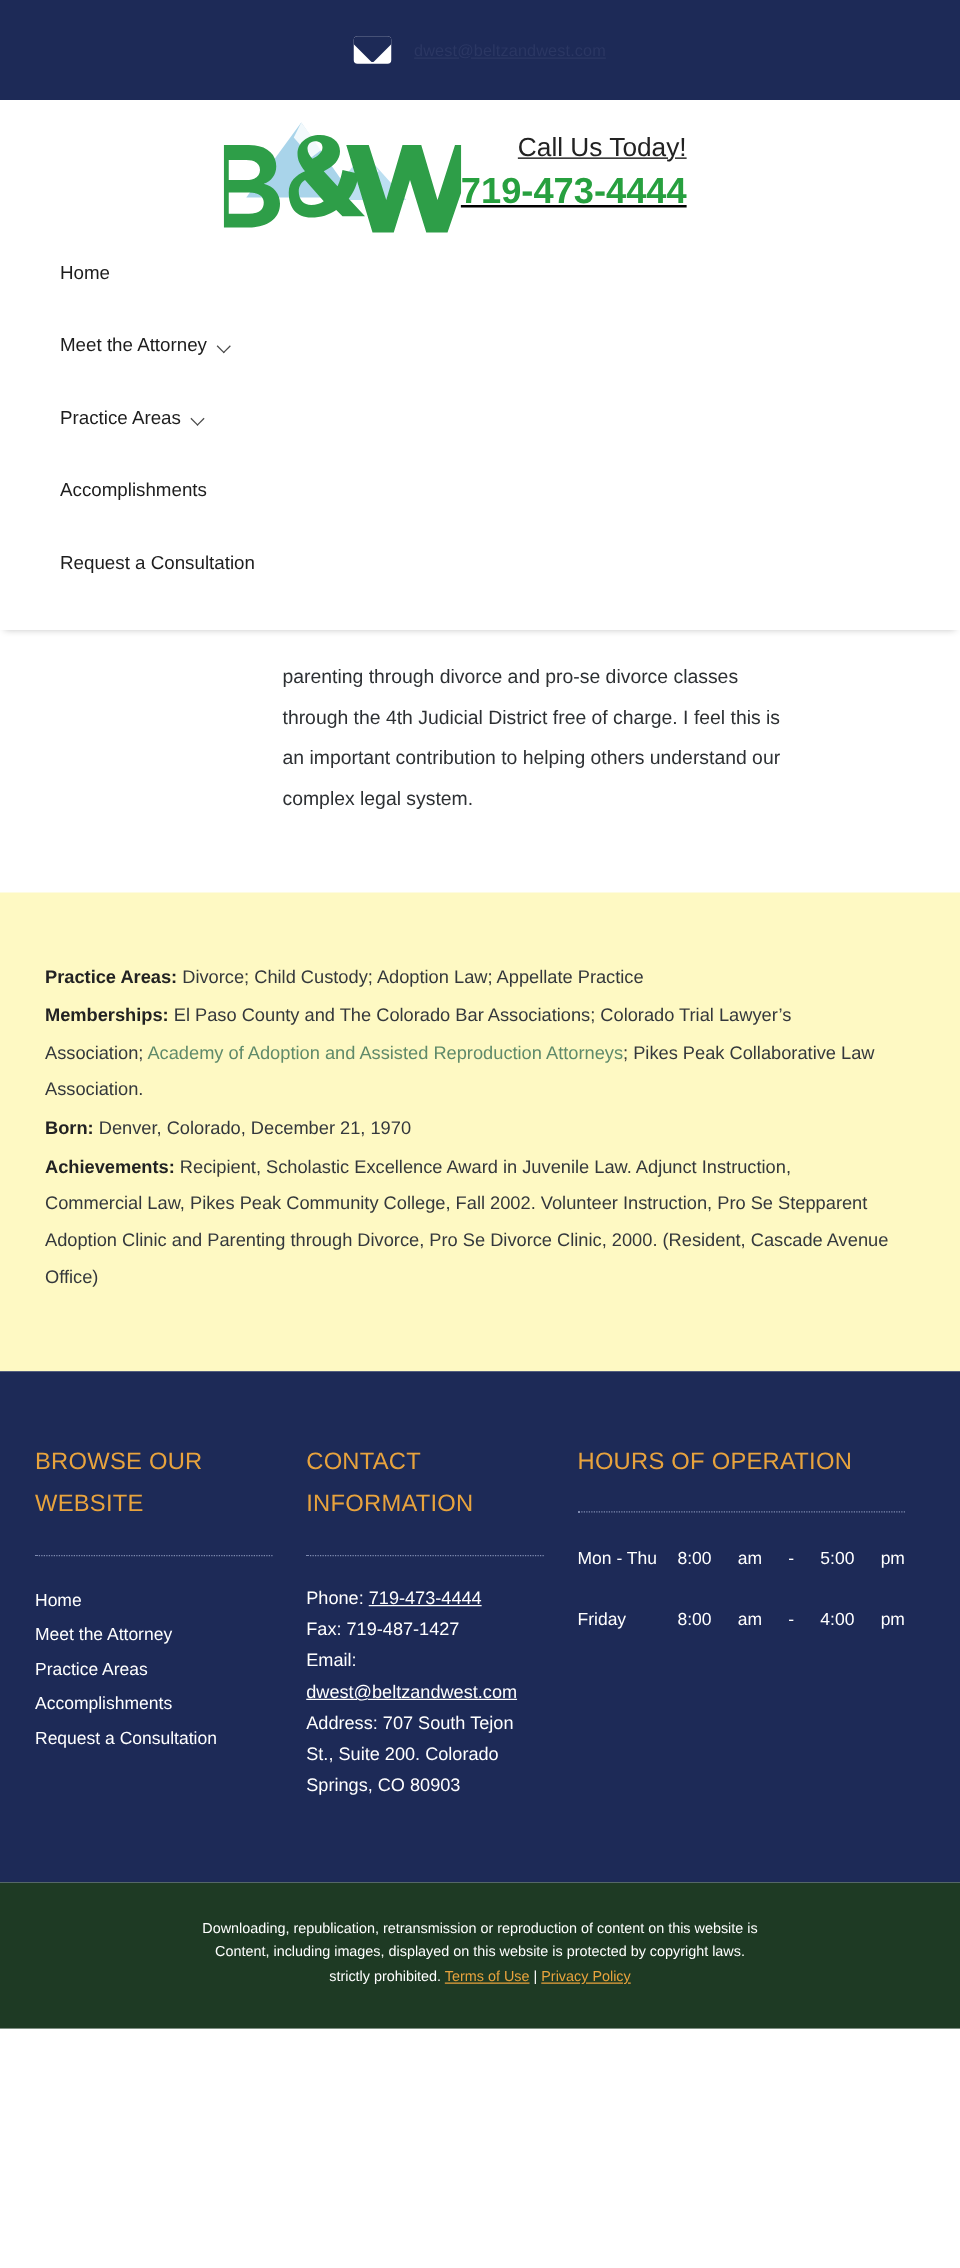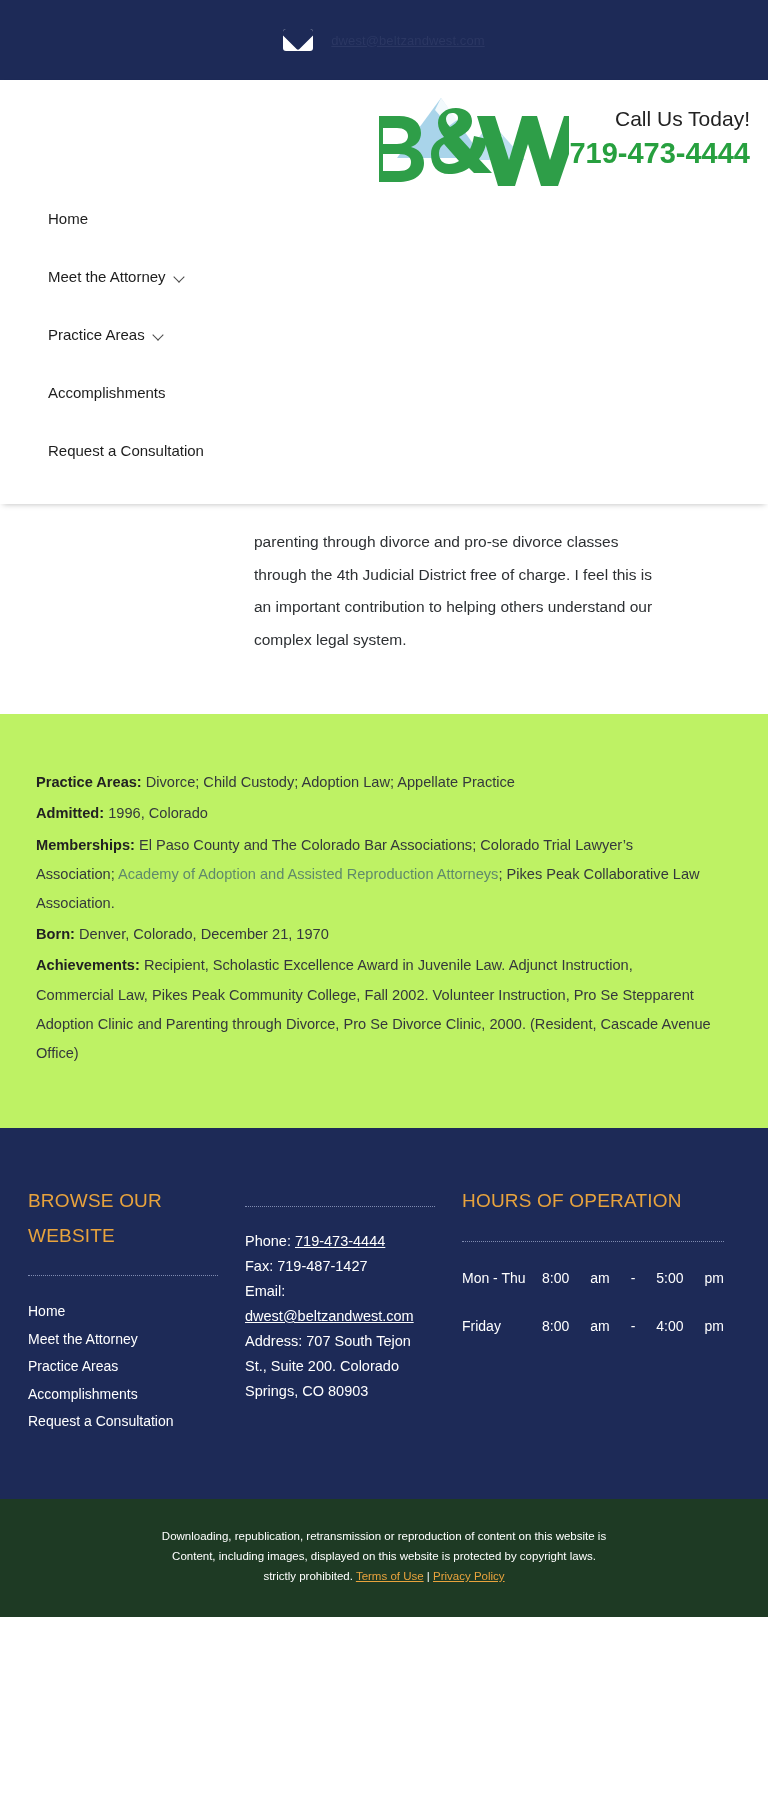--- a/index.html
+++ b/index.html
@@ -46,23 +46,24 @@
   
   .header {
     background: #ffffff;
     position: relative;
     padding-bottom: 24px;
     box-shadow: 0 3px 6px -3px rgba(0,0,0,.28);
   }
   .header-top {
     display: flex;
     align-items: flex-start;
-    justify-content: flex-end;
+    justify-content: center;
     padding: 0 18px 0 0;
     min-height: 110px;
+    text-decoration: underline;
   }
   .logo {
     position: relative;
     width: 190px; height: 110px;
     margin-left: -22px;
     flex: none;
     overflow: hidden;
   }
   .logo svg { display: block; }
   .calltoday {
@@ -110,33 +111,33 @@
     left: 0; top: 1px;
     width: 7px; height: 7px;
     border-right: 1.6px solid #4a4a4a;
     border-bottom: 1.6px solid #4a4a4a;
     transform: rotate(45deg);
   }
 
   
   .content-white {
     background: #ffffff;
-    padding: 22px 28px 58px 44px;
+    padding: 22px 28px 58px 16px;
   }
   .content-white p {
     font-size: 15.5px;
     line-height: 2.1;
     color: #2d3033;
     margin-left: 210px;
     max-width: 400px;
   }
 
   
   .bio {
-    background: #bef264;
+    background: #fef9c3;
     padding: 54px 55px 58px 36px;
   }
   .bio p {
     font-size: 14.6px;
     line-height: 2.0;
     color: #34383c;
     margin-bottom: 2px;
   }
   .bio b { font-weight: bold; color: #222; }
   .bio .greenlink {
@@ -276,23 +277,20 @@
 
 <div class="content-white">
   <p>parenting through divorce and pro-se divorce classes through the 4th Judicial District free of charge. I feel this is an important contribution to helping others understand our complex legal system.</p>
 </div>
 
 <div class="bio">
   <p>
     <b>Practice Areas:</b><span> Divorce; Child Custody; Adoption Law; Appellate Practice</span>
   </p>
   <p>
-    <b>Admitted:</b><span> 1996, Colorado</span>
-  </p>
-  <p>
     <b>Memberships:</b><span> El Paso County and The Colorado Bar Associations; Colorado Trial Lawyer’s Association; </span><a class="greenlink" href="#">Academy of Adoption and Assisted Reproduction Attorneys</a><span>; Pikes Peak Collaborative Law Association.</span>
   </p>
   <p>
     <b>Born:</b><span> Denver, Colorado, December 21, 1970</span>
   </p>
   <p>
     <b>Achievements:</b><span> Recipient, Scholastic Excellence Award in Juvenile Law. Adjunct Instruction, Commercial Law, Pikes Peak Community College, Fall 2002. Volunteer Instruction, Pro Se Stepparent Adoption Clinic and Parenting through Divorce, Pro Se Divorce Clinic, 2000. (Resident, Cascade Avenue Office)</span>
   </p>
 </div>
 
@@ -302,20 +300,21 @@
     <div class="fhead">BROWSE OUR WEBSITE</div>
     <div class="fdiv"></div>
     <a class="flink" href="#">Home</a>
     <a class="flink" href="#">Meet the Attorney</a>
     <a class="flink" href="#">Practice Areas</a>
     <a class="flink" href="#">Accomplishments</a>
     <a class="flink" href="#">Request a Consultation</a>
   </div>
 
   <div class="fcol">
+    <div class="fhead">CONTACT INFORMATION</div>
     <div class="fdiv"></div>
     <div class="ftext">
       <span>Phone: </span><a href="#">719-473-4444</a>
     </div>
     <div class="ftext">Fax: 719-487-1427</div>
     <div class="ftext">Email:</div>
     <div class="ftext">
       <a href="#">dwest@beltzandwest.com</a>
     </div>
     <div class="ftext">Address: 707 South Tejon St., Suite 200. Colorado Springs, CO 80903</div>

